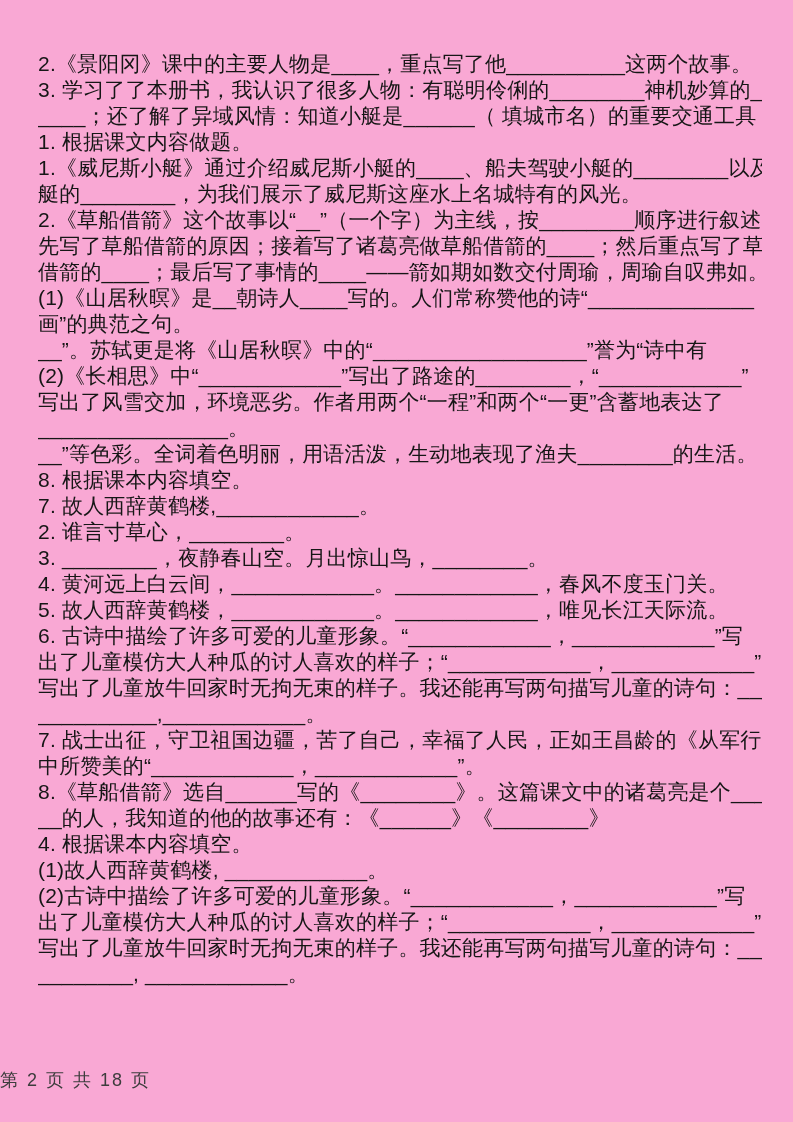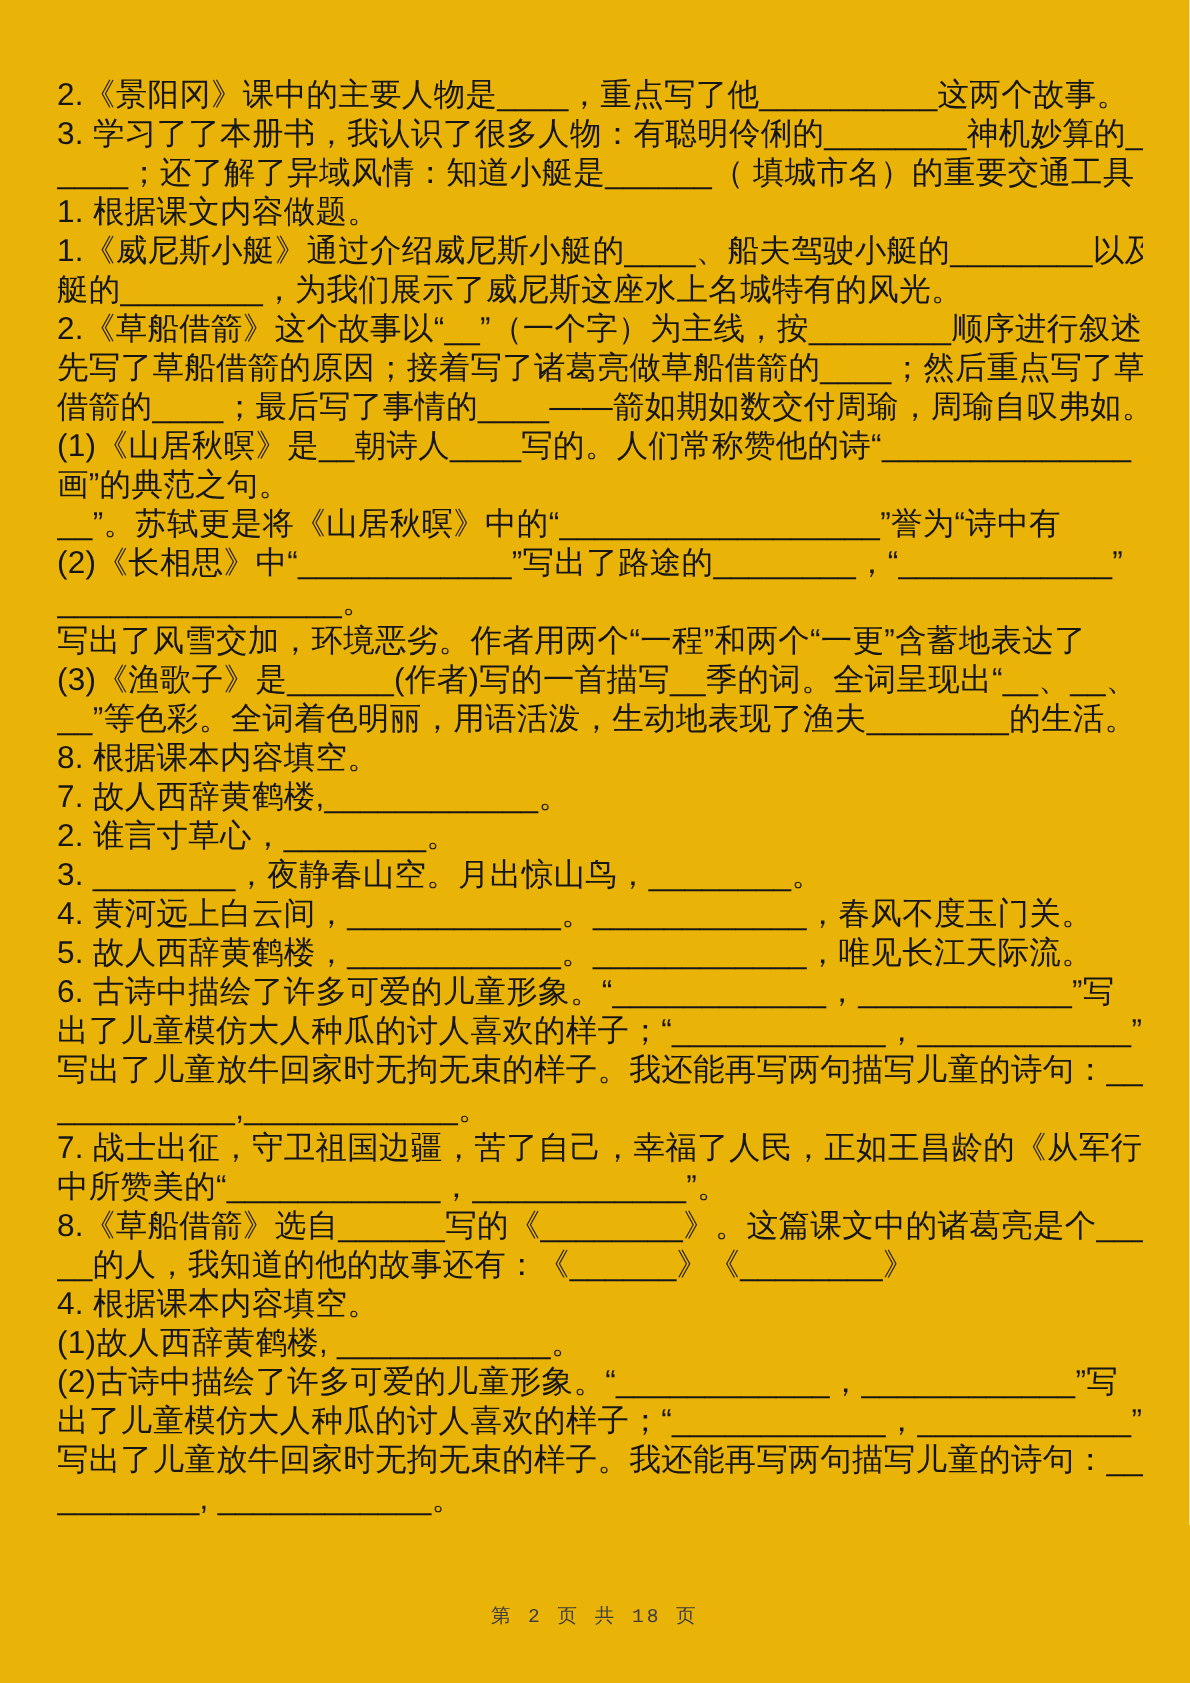--- a/index.html
+++ b/index.html
@@ -6,21 +6,21 @@
   html, body {
     width: 793px;
     height: 1122px;
     background: #ffffff;
     font-family: "Liberation Sans", sans-serif;
   }
   .page {
     position: relative;
     width: 793px;
     height: 1122px;
-    background: #eab308;
+    background: #f9a8d4;
     overflow: hidden;
   }
   .content {
     position: absolute;
     left: 38px;
     top: 51px;
     width: 724px;
   }
   .line {
     font-size: 21px;
@@ -29,49 +29,46 @@
     font-weight: 500;
     white-space: pre;
     overflow: hidden;
     letter-spacing: 0.2px;
   }
   .footer {
     position: absolute;
     left: 0;
     right: 0;
     top: 1068px;
-    text-align: center;
-    font-size: 13px;
+    font-size: 18px;
     color: #3d3d3d;
     letter-spacing: 2px;
     font-weight: 400;
-    font-family: Liberation Mono, monospace;
   }
 </style>
 </head>
 <body>
 
 <div class="page">
   <div class="content">
     <div class="line">2.《景阳冈》课中的主要人物是____，重点写了他__________这两个故事。</div>
     <div class="line">3. 学习了了本册书，我认识了很多人物：有聪明伶俐的________神机妙算的__</div>
     <div class="line">____；还了解了异域风情：知道小艇是______（ 填城市名）的重要交通工具，</div>
     <div class="line">1. 根据课文内容做题。</div>
     <div class="line">1.《威尼斯小艇》通过介绍威尼斯小艇的____、船夫驾驶小艇的________以及小</div>
     <div class="line">艇的________，为我们展示了威尼斯这座水上名城特有的风光。</div>
     <div class="line">2.《草船借箭》这个故事以“__”（一个字）为主线，按________顺序进行叙述。</div>
     <div class="line">先写了草船借箭的原因；接着写了诸葛亮做草船借箭的____；然后重点写了草船</div>
     <div class="line">借箭的____；最后写了事情的____——箭如期如数交付周瑜，周瑜自叹弗如。</div>
     <div class="line">(1)《山居秋暝》是__朝诗人____写的。人们常称赞他的诗“______________</div>
     <div class="line">画”的典范之句。</div>
     <div class="line">__”。苏轼更是将《山居秋暝》中的“__________________”誉为“诗中有</div>
     <div class="line">(2)《长相思》中“____________”写出了路途的________，“____________”</div>
+    <div class="line">写出了风雪交加，环境恶劣。作者用两个“一程”和两个“一更”含蓄地表达了</div>
     <div class="line">________________。</div>
-    <div class="line">写出了风雪交加，环境恶劣。作者用两个“一程”和两个“一更”含蓄地表达了</div>
-    <div class="line">(3)《渔歌子》是______(作者)写的一首描写__季的词。全词呈现出“__、__、</div>
     <div class="line">__”等色彩。全词着色明丽，用语活泼，生动地表现了渔夫________的生活。</div>
     <div class="line">8. 根据课本内容填空。</div>
     <div class="line">7. 故人西辞黄鹤楼,____________。</div>
     <div class="line">2. 谁言寸草心，________。</div>
     <div class="line">3. ________，夜静春山空。月出惊山鸟，________。</div>
     <div class="line">4. 黄河远上白云间，____________。____________，春风不度玉门关。</div>
     <div class="line">5. 故人西辞黄鹤楼，____________。____________，唯见长江天际流。</div>
     <div class="line">6. 古诗中描绘了许多可爱的儿童形象。“____________，____________”写</div>
     <div class="line">出了儿童模仿大人种瓜的讨人喜欢的样子；“____________，____________”</div>
     <div class="line">写出了儿童放牛回家时无拘无束的样子。我还能再写两句描写儿童的诗句：____</div>

